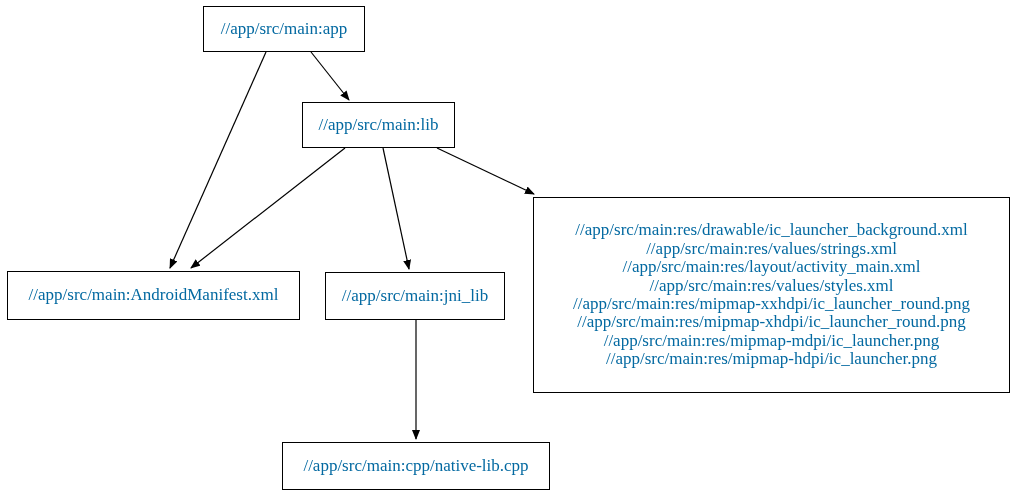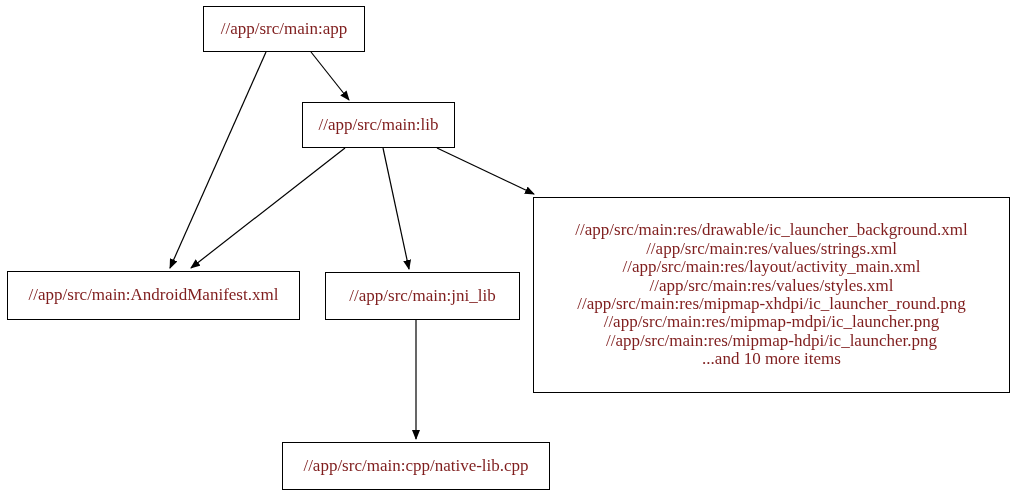--- a/index.html
+++ b/index.html
@@ -6,21 +6,21 @@
     margin: 0;
     padding: 0;
     background: #ffffff;
   }
   .canvas {
     position: relative;
     width: 1018px;
     height: 496px;
     background: #ffffff;
     font-family: "Liberation Serif", "DejaVu Serif", serif;
-    color: #7f1d1d;
+    color: #0369a1;
     overflow: hidden;
     border-radius: 26px;
   }
   .edges-layer {
     position: absolute;
     left: 0;
     top: 0;
     width: 1018px;
     height: 496px;
   }
@@ -37,21 +37,21 @@
     align-items: center;
     justify-content: center;
     text-align: center;
     font-size: 17px;
     line-height: 1.1;
     white-space: nowrap;
   }
   .node-app      { left: 203px; top: 6px;   width: 162px; height: 46px; }
   .node-lib      { left: 302px; top: 102px; width: 153px; height: 46px; }
   .node-manifest { left: 7px;   top: 271px; width: 293px; height: 49px; }
-  .node-jni      { left: 325px; top: 272px; width: 195px; height: 48px; }
+  .node-jni      { left: 325px; top: 272px; width: 180px; height: 48px; }
   .node-native   { left: 282px; top: 442px; width: 268px; height: 48px; }
   .node-res {
     left: 533px; top: 197px; width: 477px; height: 196px;
     flex-direction: column;
     justify-content: center;
     font-size: 17px;
     line-height: 18.4px;
   }
   .res-line {
     width: 100%;
@@ -91,23 +91,23 @@
 
   <div class="node node-jni">
     <span>//app/src/main:jni_lib</span>
   </div>
 
   <div class="node node-res">
     <div class="res-line">//app/src/main:res/drawable/ic_launcher_background.xml</div>
     <div class="res-line">//app/src/main:res/values/strings.xml</div>
     <div class="res-line">//app/src/main:res/layout/activity_main.xml</div>
     <div class="res-line">//app/src/main:res/values/styles.xml</div>
+    <div class="res-line">//app/src/main:res/mipmap-xxhdpi/ic_launcher_round.png</div>
     <div class="res-line">//app/src/main:res/mipmap-xhdpi/ic_launcher_round.png</div>
     <div class="res-line">//app/src/main:res/mipmap-mdpi/ic_launcher.png</div>
     <div class="res-line">//app/src/main:res/mipmap-hdpi/ic_launcher.png</div>
-    <div class="res-line">...and 10 more items</div>
   </div>
 
   <div class="node node-native">
     <span>//app/src/main:cpp/native-lib.cpp</span>
   </div>
 
 </div>
 
 </body></html>

